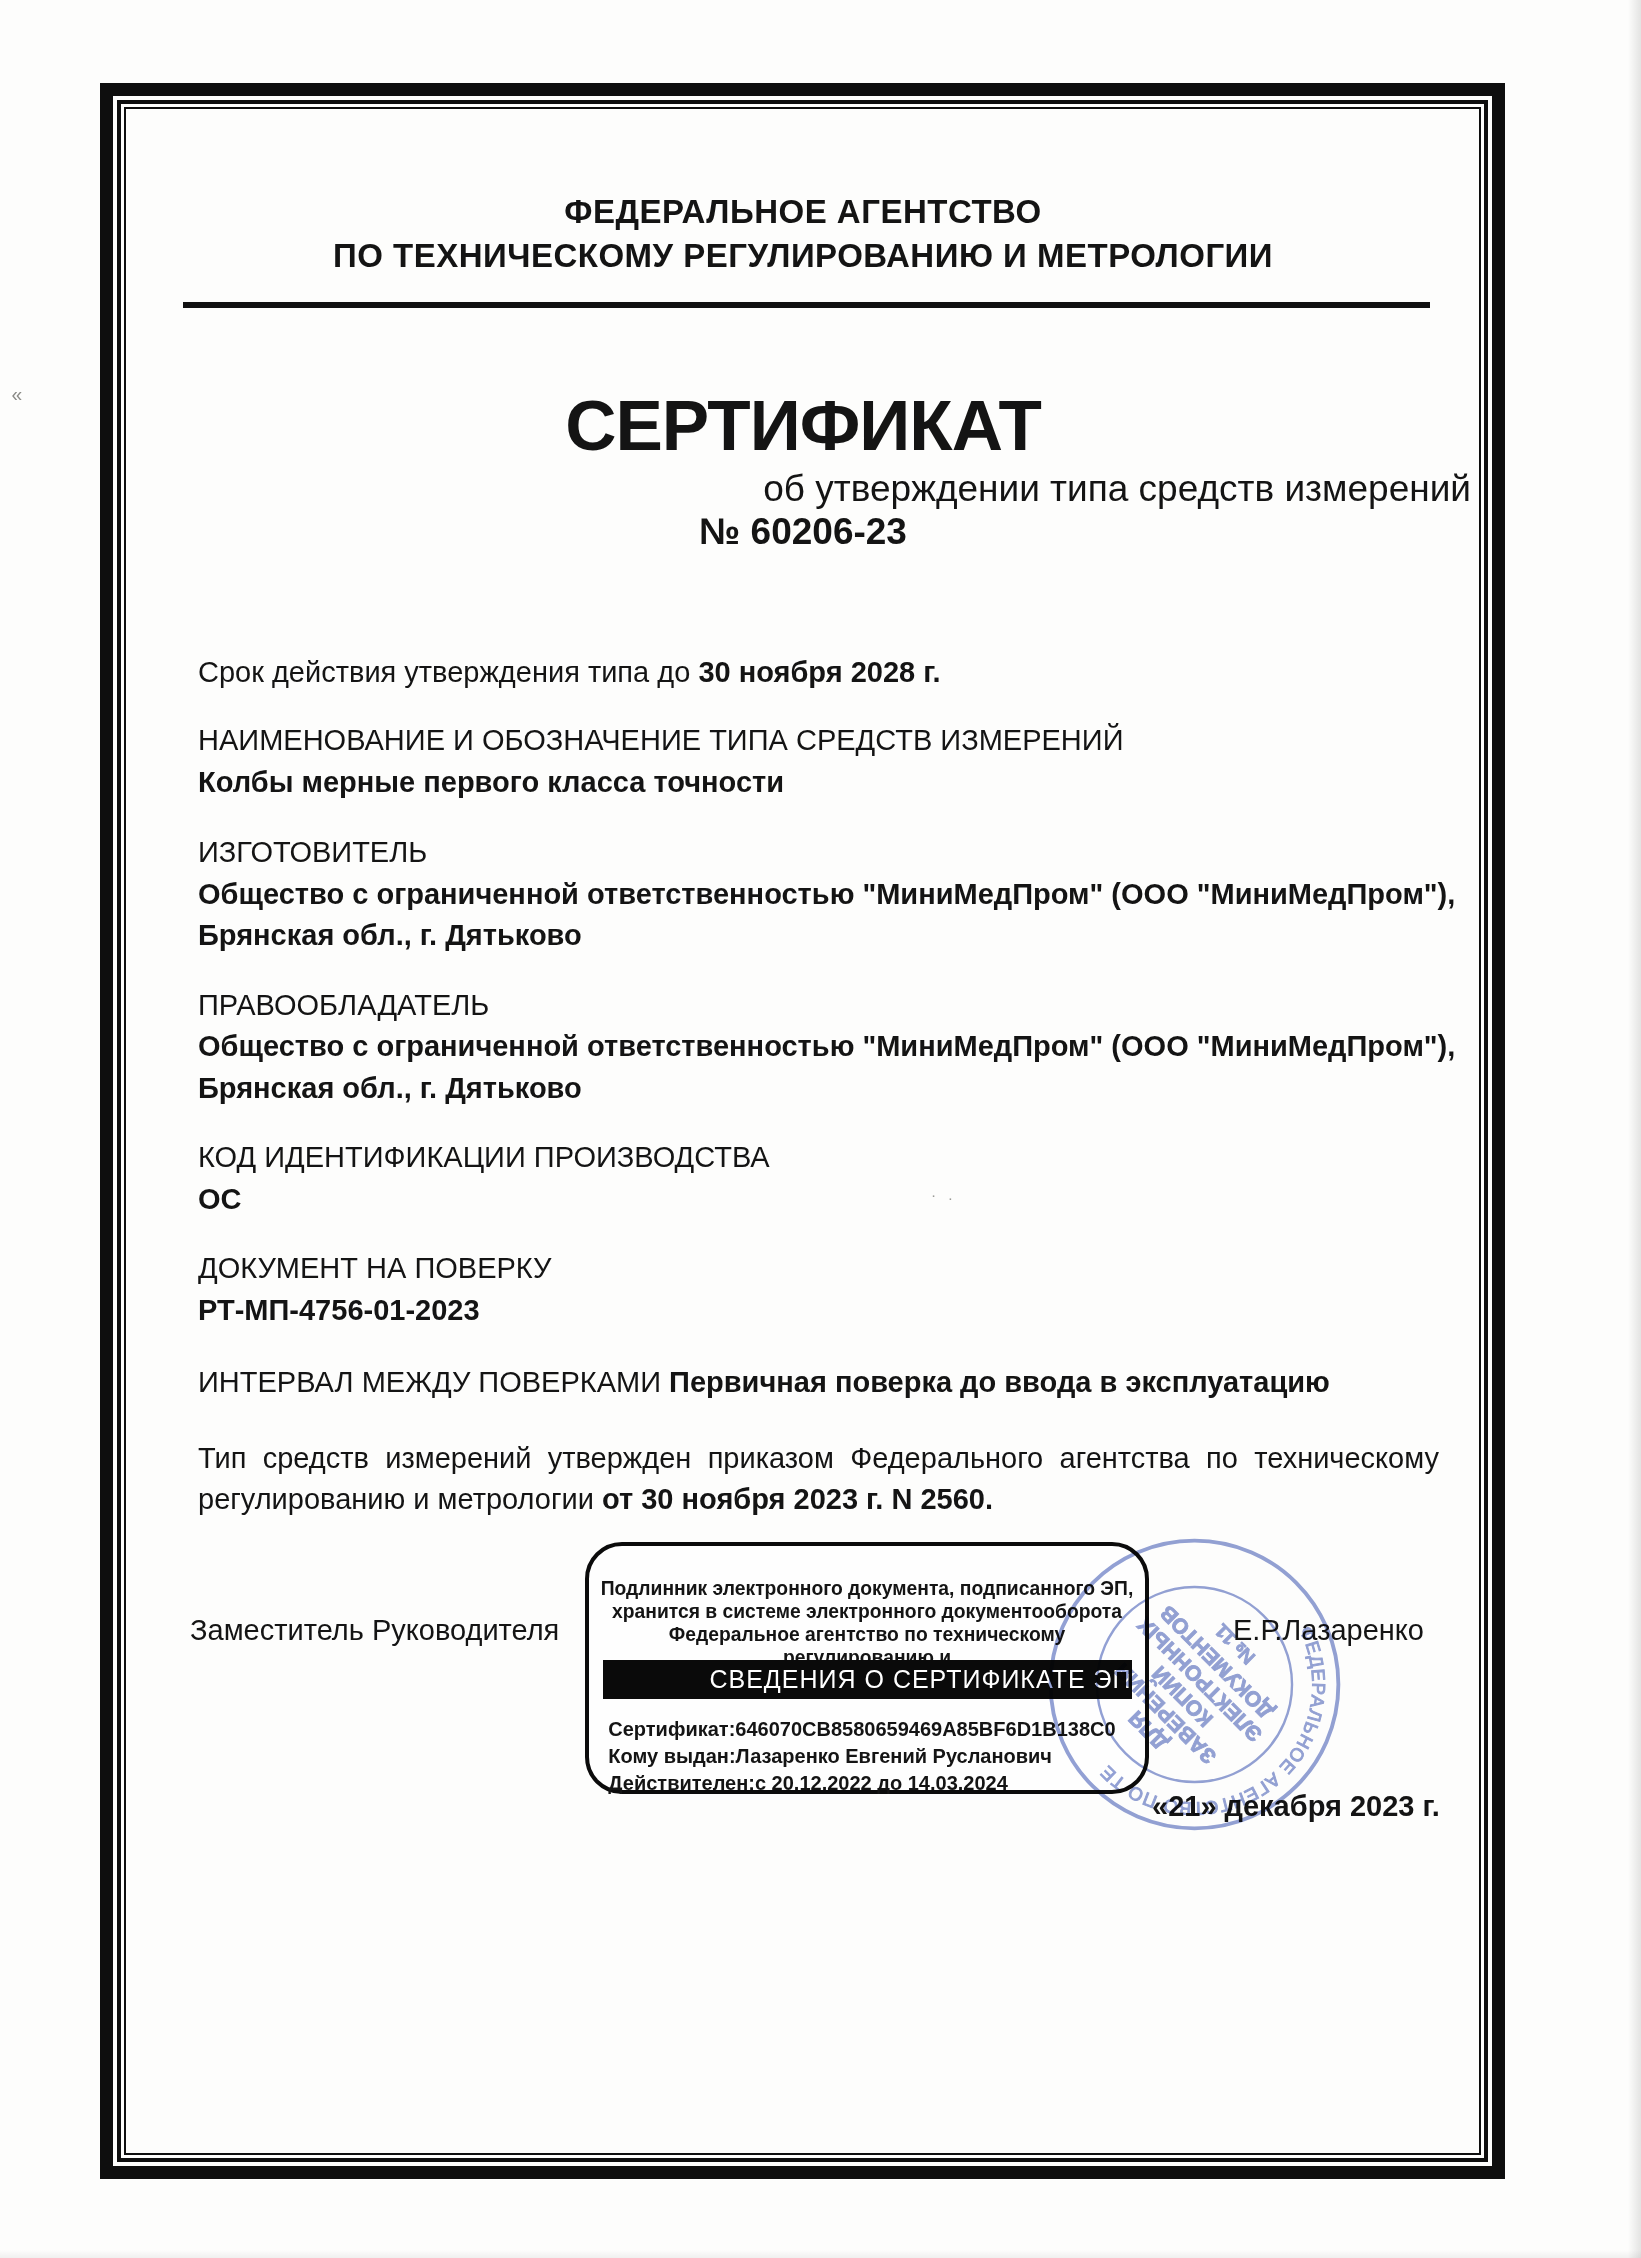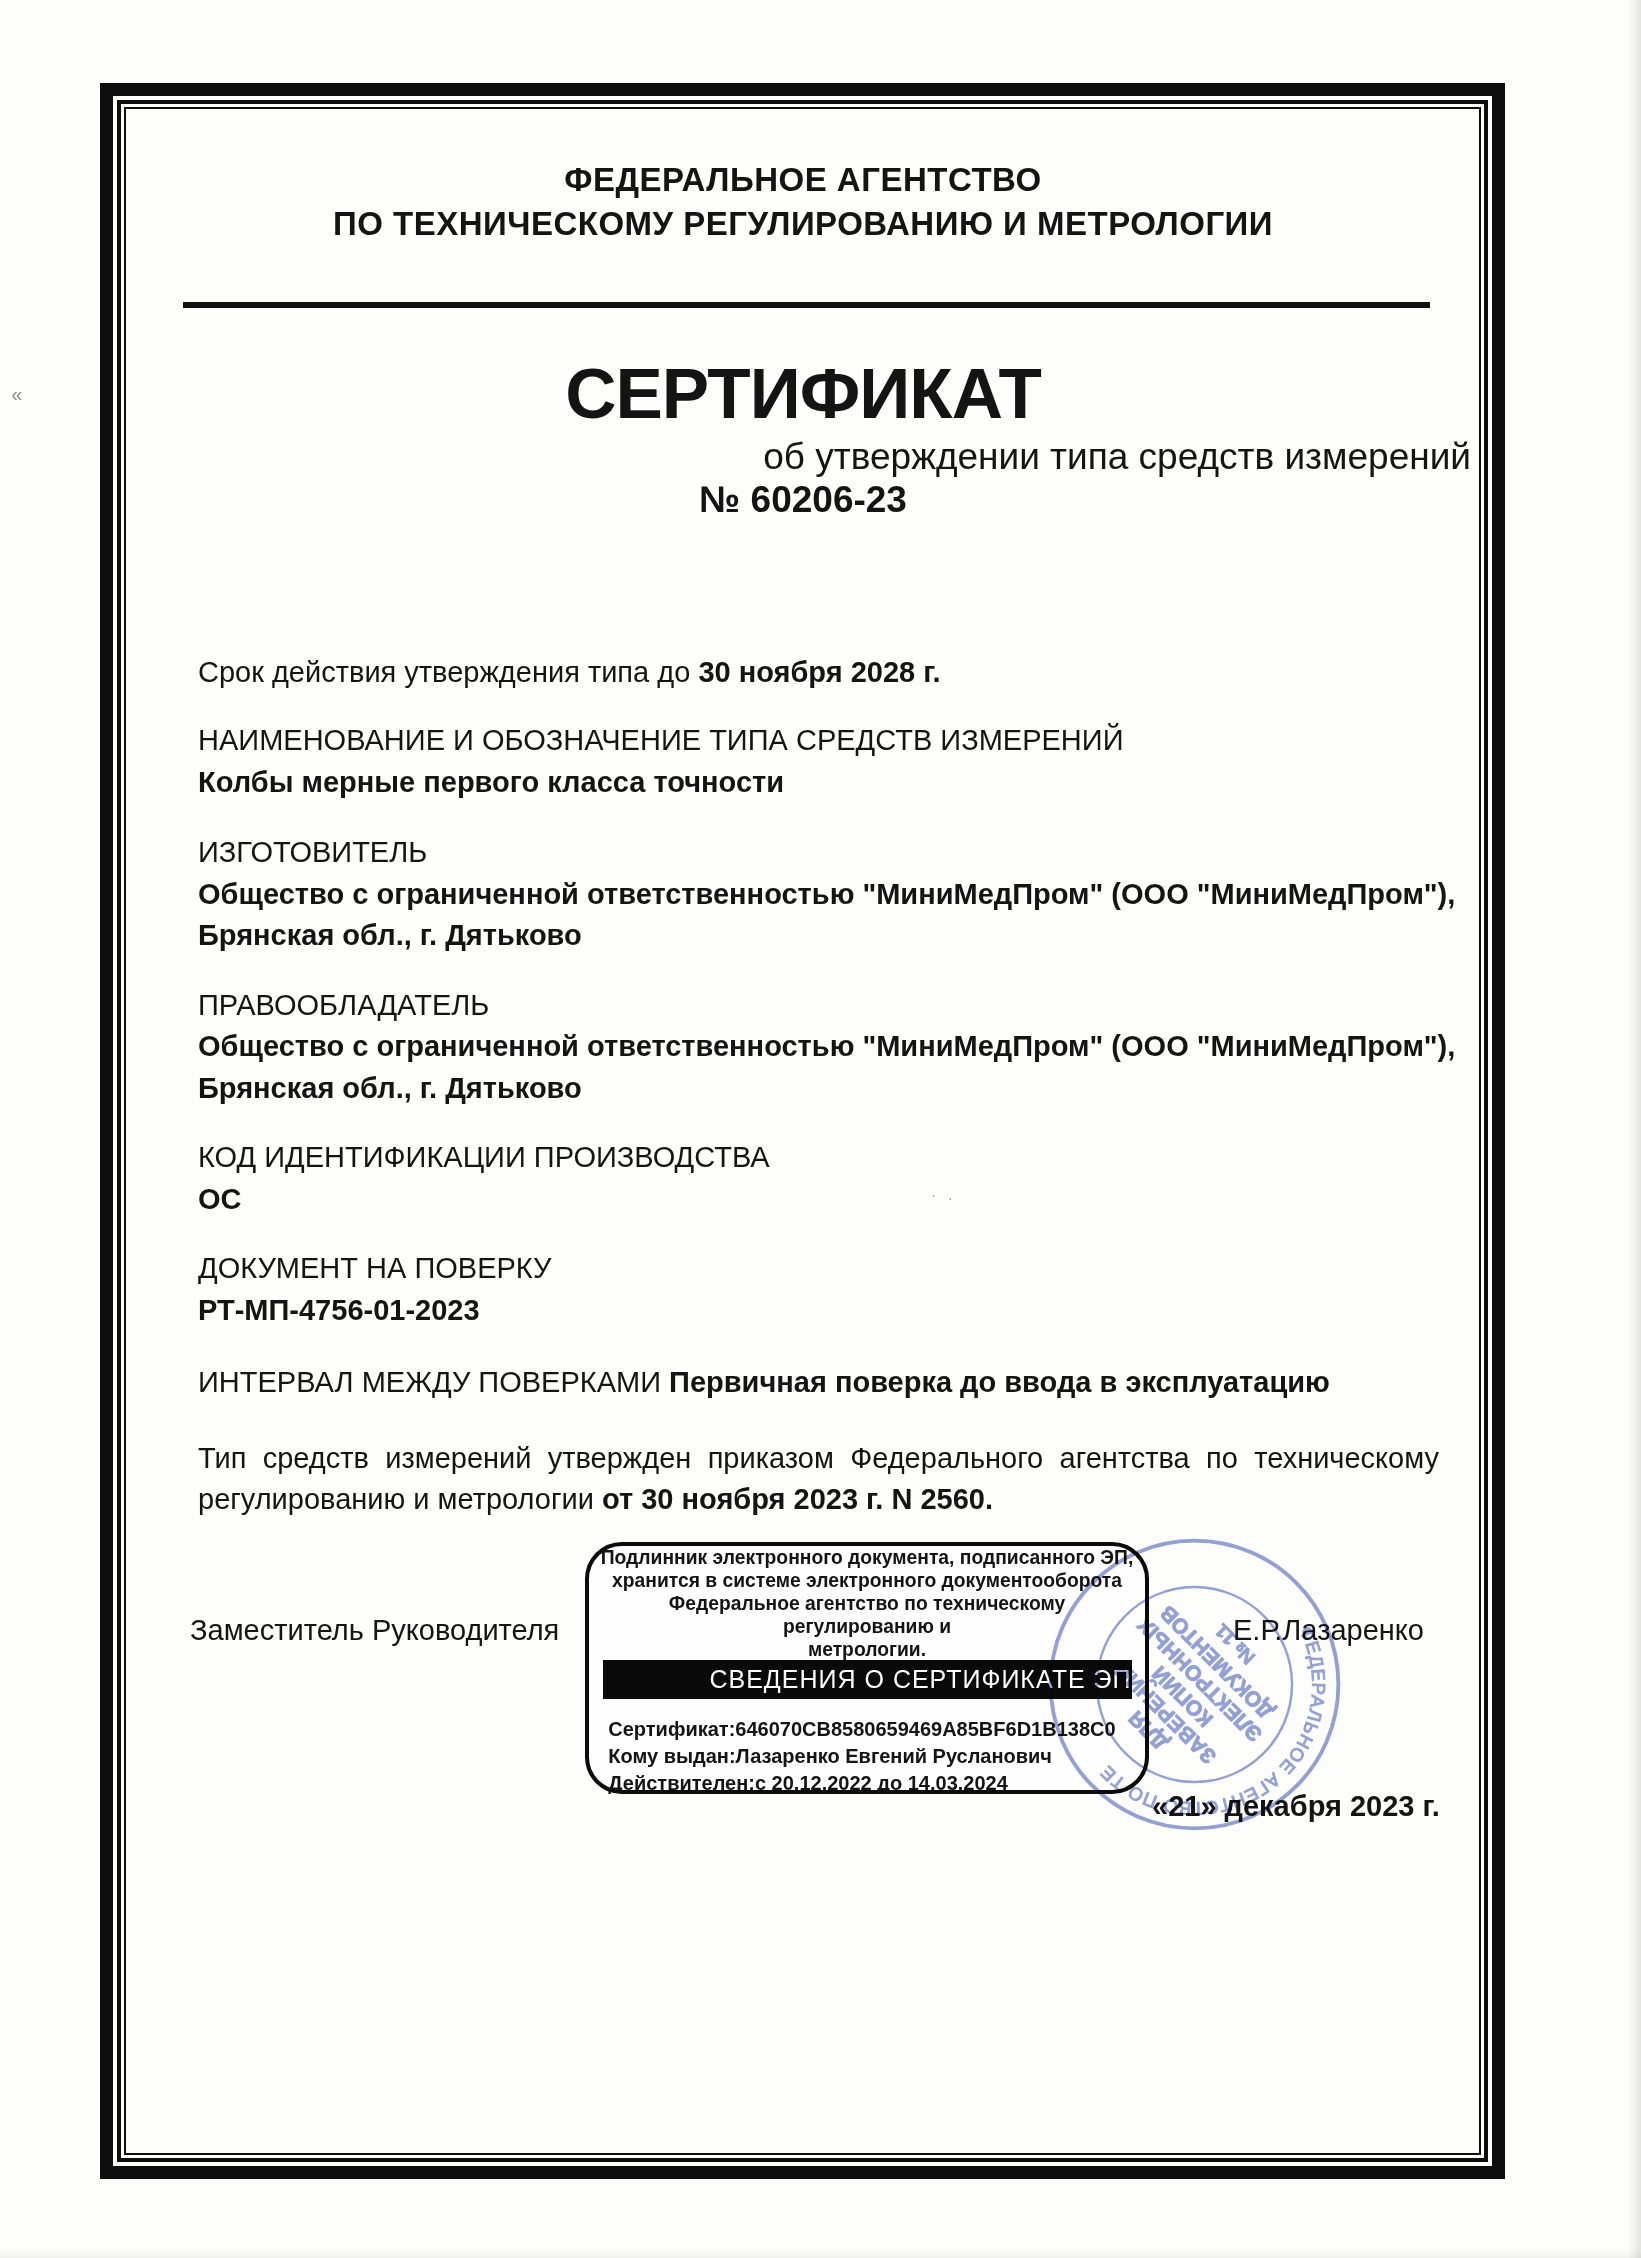--- a/index.html
+++ b/index.html
@@ -16,36 +16,36 @@
     background:linear-gradient(to right,rgba(0,0,0,0),rgba(0,0,0,0.10));}
   .edge-bottom{position:absolute;left:0;bottom:0;width:100%;height:7.7px;
     background:linear-gradient(to bottom,rgba(0,0,0,0),rgba(0,0,0,0.05));}
 
   
   .frame{position:absolute;left:100px;top:83px;width:1379px;height:2070px;
     border:13.5px solid #0e0e0e;}
   .frame-mid{position:absolute;left:3.9px;top:3.9px;right:3.9px;bottom:3.9px;border:4.8px solid #0e0e0e;}
   .frame-inner{position:absolute;left:2.9px;top:2.9px;right:2.9px;bottom:2.9px;border:2.9px solid #0e0e0e;}
 
-  .centerband{position:absolute;left:135px;width:1336px;text-align:center;}
+  .centerband{position:absolute;left:135px;width:1336px;text-align:center;margin-top:32px;}
   .agency{top:158px;font-size:33px;font-weight:bold;line-height:44px;letter-spacing:0.5px;}
   .rule{position:absolute;left:183px;top:302px;width:1247px;height:5.8px;background:#111;}
   .doc-title{top:353px;font-size:71px;font-weight:bold;letter-spacing:-1px;}
   .doc-subtitle{top:436px;font-size:37px;text-align:right;}
   .doc-number{top:479px;font-size:37px;font-weight:bold;}
 
   .bodyline{position:absolute;left:190px;width:1241px;font-size:29px;line-height:41px;white-space:nowrap;margin-left:8px;}
   .b{font-weight:bold;}
   .just{white-space:normal;text-align:justify;text-align-last:justify;}
   .para2{white-space:nowrap;}
 
   
   .esign-box{position:absolute;left:585px;top:1542px;width:556px;height:244px;
     border:4.8px solid #0b0b0b;border-radius:37px;background:#fefefe;z-index:2;}
-  .esign-head{position:absolute;left:9.7px;right:9.7px;top:0;text-align:center;
+  .esign-head{position:absolute;left:9.7px;right:9.7px;top:31px;text-align:center;
     font-size:19.3px;line-height:23px;font-weight:bold;}
   .esign-bar{position:absolute;left:13.5px;right:13.5px;top:114px;height:39px;background:#0a0a0a;
     color:#ffffff;font-size:25px;line-height:39px;text-align:right;letter-spacing:1px;}
   .esign-certs{position:absolute;left:19.3px;top:170px;font-size:20px;line-height:27px;font-weight:bold;white-space:nowrap;}
   .esign-label{display:inline-block;min-width:114px;}
 
   .sig-position{position:absolute;left:190px;top:1614px;font-size:29px;}
   .sig-name{position:absolute;left:1233px;top:1614px;font-size:29px;z-index:3;}
   .sig-date{position:absolute;left:1152px;top:1790px;font-size:29px;font-weight:bold;z-index:3;white-space:nowrap;}
 

